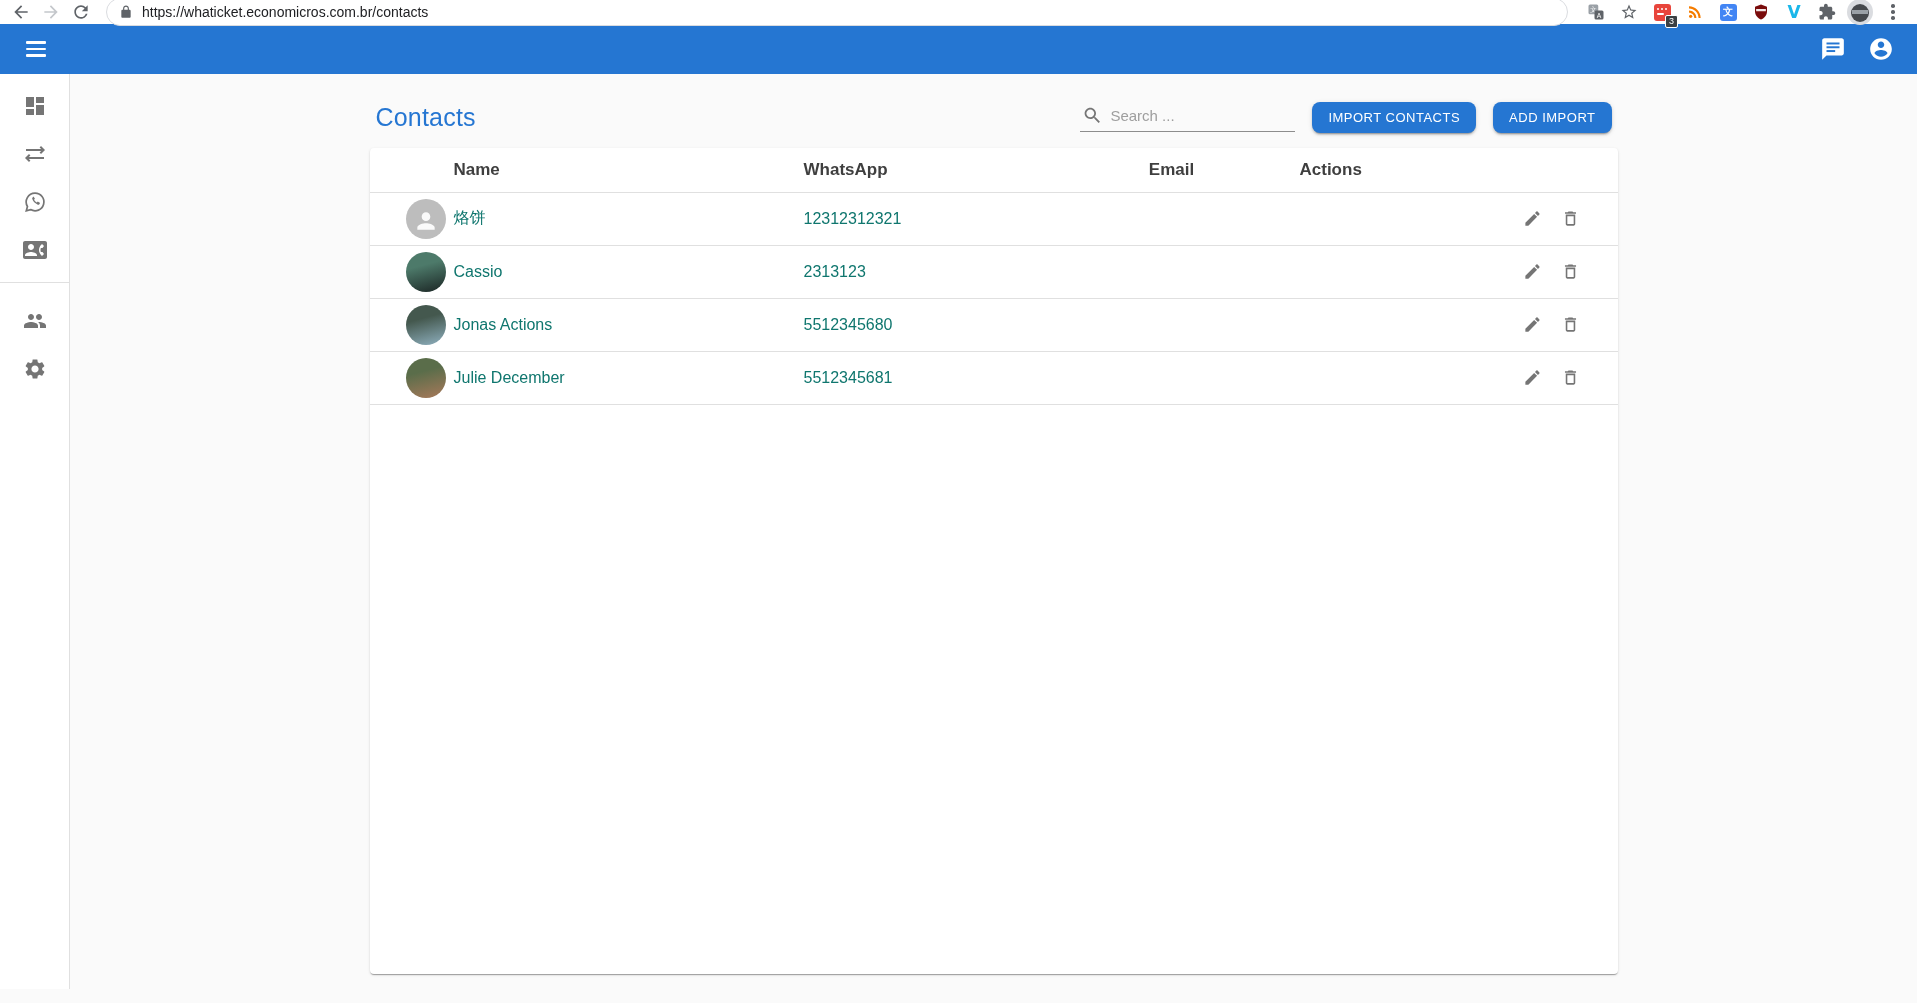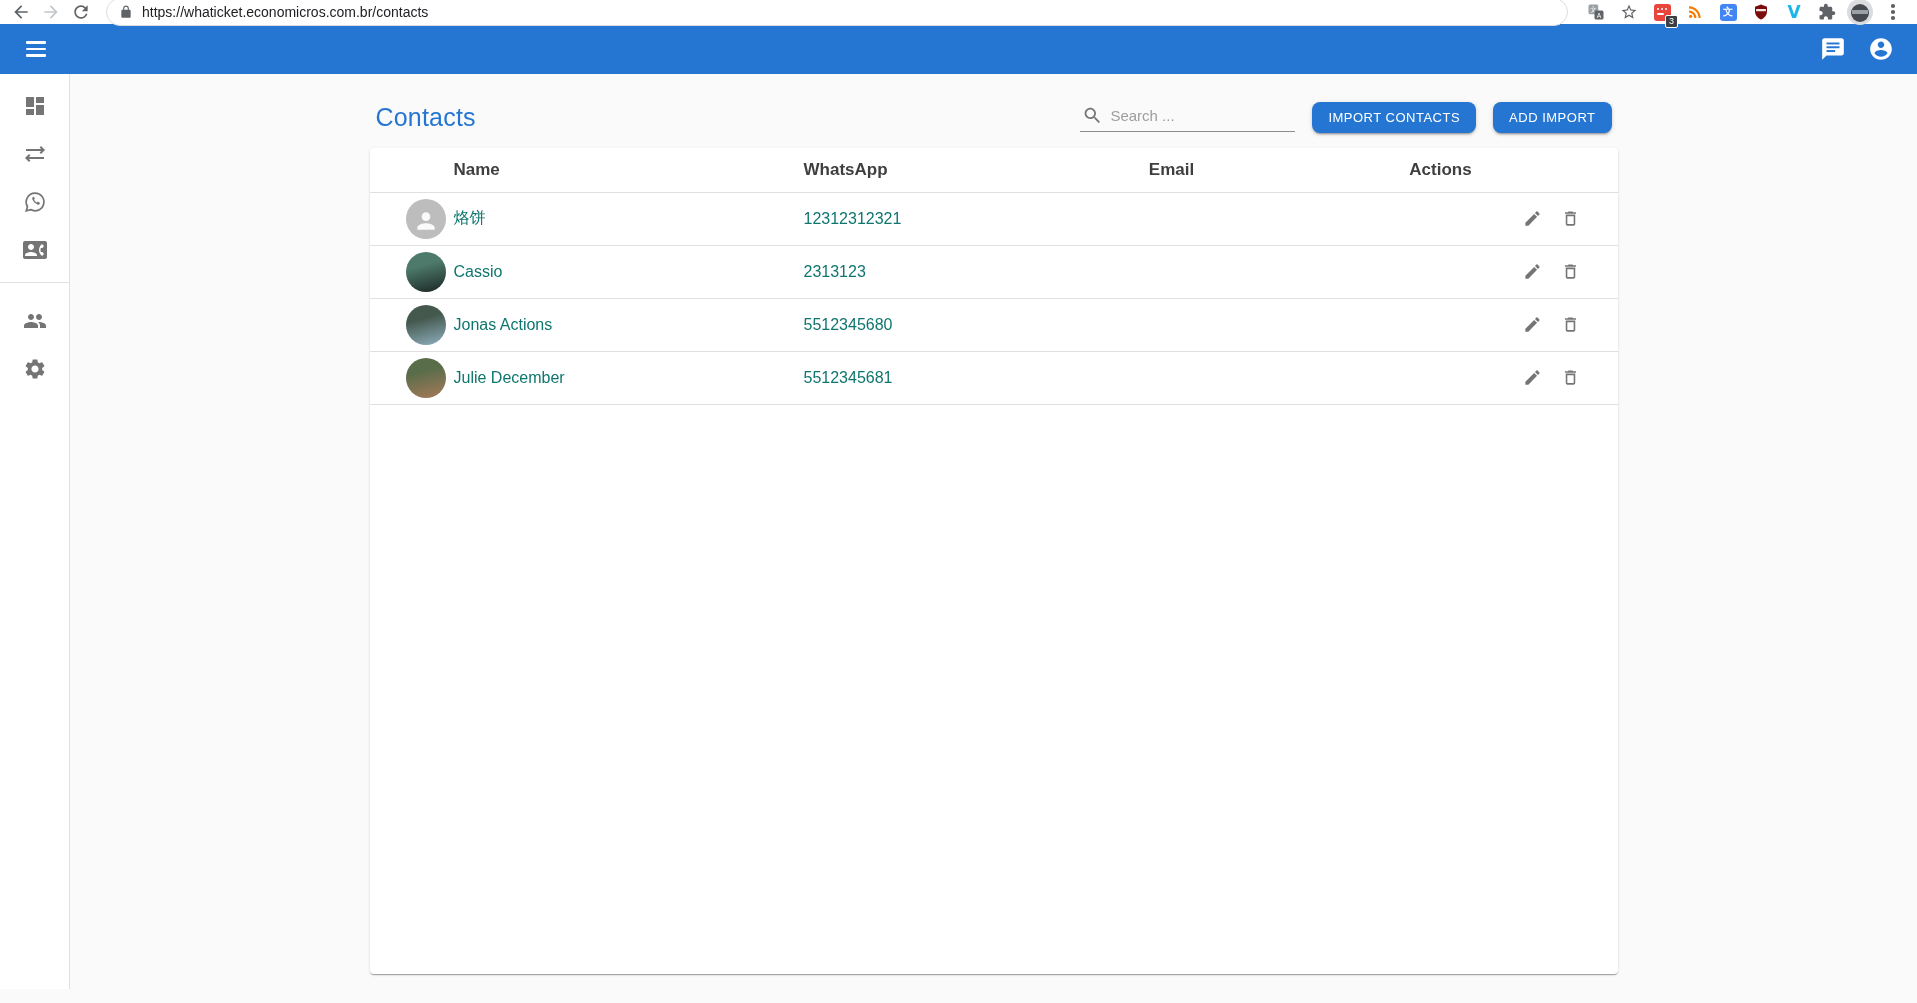--- a/index.html
+++ b/index.html
@@ -109,21 +109,21 @@
     box-shadow: 0 2px 1px -1px rgba(0,0,0,.2), 0 1px 1px 0 rgba(0,0,0,.14), 0 1px 3px 0 rgba(0,0,0,.12);
   }
   table { width: 100%; border-collapse: collapse; table-layout: fixed; }
   col.c1 { width: 84px; } col.c2 { width: 350px; } col.c3 { width: 240px; }
   col.c4 { width: 256px; } col.c5 { width: 318px; }
   thead th {
     height: 44px; font-size: 17px; font-weight: bold; color: #3f3f3f;
     border-bottom: 1px solid #e0e0e0; text-align: left; padding: 0;
   }
   thead th.col-email { text-align: center; }
-  thead th.col-actions { text-align: center; padding-right: 36px; }
+  thead th.col-actions { text-align: left; padding-right: 36px; }
   tbody td {
     height: 53px; font-size: 16px; color: #0f766e;
     border-bottom: 1px solid #e0e0e0; padding: 0;
   }
   td.c-avatar { padding-left: 36px; }
   td.c-email { text-align: center; }
   td.c-actions { text-align: right; padding-right: 32px; white-space: nowrap; }
   .avatar {
     display: flex; width: 40px; height: 40px; border-radius: 50%;
     align-items: center; justify-content: center; overflow: hidden;

